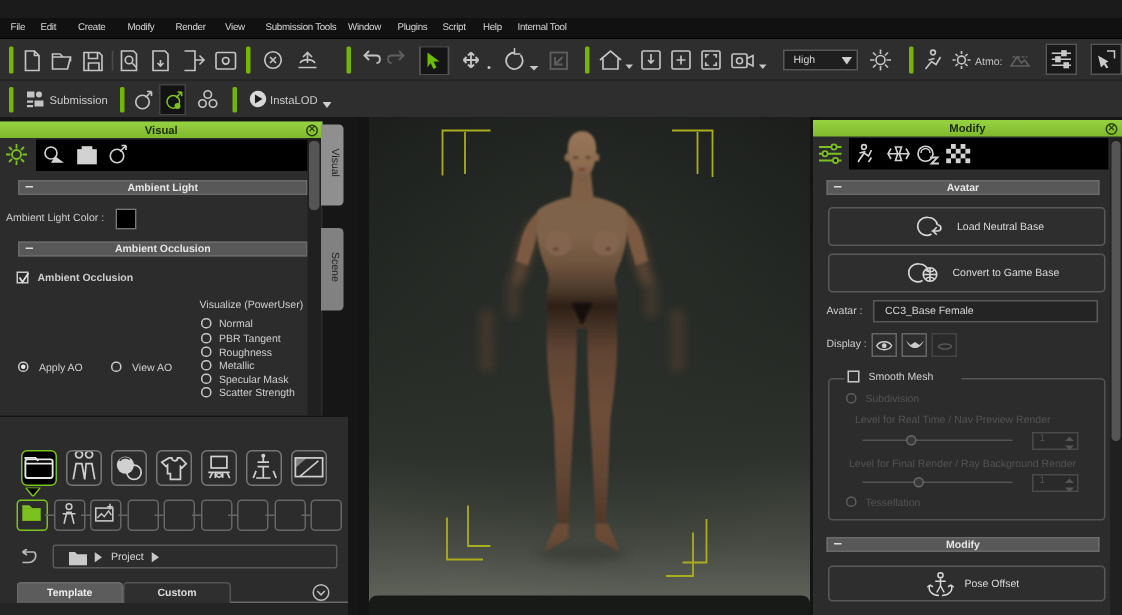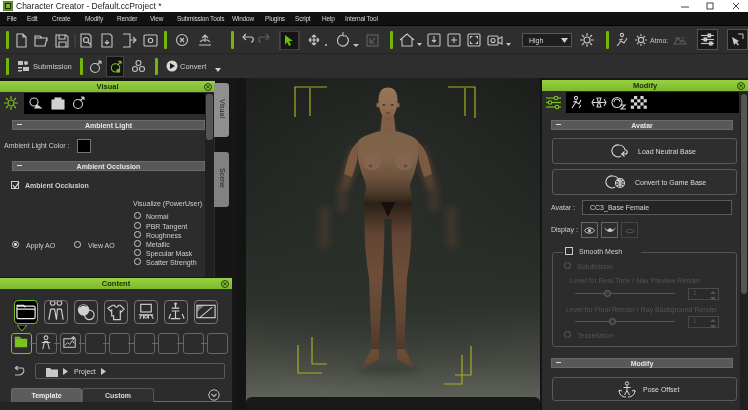--- a/index.html
+++ b/index.html
@@ -33,35 +33,20 @@
   .radio.rdim { border-color:#5e5e5e; }
   .chk { position:absolute; width:8px; height:8px; border:1px solid #c9c9c9; background:#2c2c2c; }
   .btn { position:absolute; background:#2e2e2e; border:1px solid #595959; border-radius:3px;
     color:#dcdcdc; font-size:7px; }
   .ibox { position:absolute; background:#222; border:1px solid #595959; color:#d8d8d8; font-size:7px; }
 </style>
 </head>
 <body>
 <div id="stage">
 
-  <div class="abs" id="titlebar">
-    <svg class="abs" style="left:3px;top:1px" width="10" height="10" viewBox="0 0 10 10">
-      <rect x="0" y="0" width="10" height="10" fill="#1c2a10"></rect>
-      <rect x="1" y="1" width="8" height="8" fill="none" stroke="#7ab82c" stroke-width="1.4"></rect>
-      <rect x="3" y="3" width="4" height="4" fill="#7ab82c"></rect>
-    </svg>
-    <span style="position:absolute;left:16px;top:0">Character Creator - Default.ccProject *</span>
-    <svg class="abs" style="left:676px;top:0" width="70" height="12" viewBox="0 0 70 12">
-      <g stroke="#444" stroke-width="1" fill="none">
-        <line x1="5" y1="7" x2="13" y2="7"></line>
-        <rect x="31" y="3" width="6" height="6"></rect>
-        <path d="M57 3 l6 6 M63 3 l-6 6"></path>
-      </g>
-    </svg>
-  </div>
 
   <div class="abs" id="menubar">
     <span class="mitem" style="left:7px">File</span>
     <span class="mitem" style="left:27px">Edit</span>
     <span class="mitem" style="left:52px">Create</span>
     <span class="mitem" style="left:85px">Modify</span>
     <span class="mitem" style="left:117px">Render</span>
     <span class="mitem" style="left:150px">View</span>
     <span class="mitem" style="left:177px">Submission Tools</span>
     <span class="mitem" style="left:232px">Window</span>
@@ -237,21 +222,21 @@
         <circle cx="7.5" cy="4" r="2.5"></circle>
           <circle cx="4" cy="10" r="2.5"></circle>
           <circle cx="11" cy="10" r="2.5"></circle>
       </g>
     </svg>
     <div class="gbar" style="left:155px;top:4px;height:17px"></div>
     <svg class="abs" style="left:166px;top:6px" width="12" height="12" viewBox="0 0 12 12">
       <circle cx="6" cy="6" r="5.5" fill="#d8d8d8"></circle>
         <path d="M4 3 v6 l5 -3 z" fill="#1b1b1b"></path>
     </svg>
-    <span class="abs" style="left:180px;top:8px;color:#cfcfcf;font-size:7.5px">Convert</span>
+    <span class="abs" style="left:180px;top:8px;color:#cfcfcf;font-size:7.5px">InstaLOD</span>
     <svg class="abs" style="left:215px;top:14px" width="6" height="4" viewBox="0 0 6 4">
         <path d="M0 0 h6 l-3 4 z" fill="#cfcfcf"></path>
       </svg>
   </div>
 
   <div class="abs" style="left:0;top:78px;width:748px;height:332px;background:#161616"></div>
 
   <div class="abs" id="viewport" style="left:238px;top:78px;width:308px;height:332px;background:#131513">
     <svg class="abs" style="left:0;top:0" width="308" height="332" viewBox="0 0 308 332">
       <defs>
@@ -420,21 +405,20 @@
   <div class="abs" style="left:205px;top:92px;width:9px;height:185px;background:#202020"></div>
   <div class="abs" style="left:206px;top:94px;width:7px;height:46px;background:#555;border-radius:3px"></div>
   <div class="abs" style="left:214px;top:83px;width:15px;height:54px;background:#8f8f8f;border-radius:0 3px 3px 0">
     <span style="position:absolute;left:12px;top:16px;transform:rotate(90deg);transform-origin:0 0;font-size:7px;color:#1f1f1f;white-space:nowrap">Visual</span>
   </div>
   <div class="abs" style="left:214px;top:152px;width:15px;height:55px;background:#818181;border-radius:0 3px 3px 0">
     <span style="position:absolute;left:12px;top:16px;transform:rotate(90deg);transform-origin:0 0;font-size:7px;color:#1f1f1f;white-space:nowrap">Scene</span>
   </div>
 
   <div class="panel" style="left:0;top:278px;width:232px;height:132px"></div>
-  <div class="phead" style="left:0;top:278px;width:232px">Content<span class="phx">✕</span></div>
   <div class="abs" style="left:0;top:402px;width:232px;height:8px;background:#242424"></div>
 
   <div class="abs" id="bigicons">
       <div style="position:absolute;left:14px;top:300px;width:24px;height:24px;border:1.5px solid #7cc21e;border-radius:4px;background:#000">
         <svg style="position:absolute;left:0px;top:0px" width="22" height="21" viewBox="0 0 23 21">
           <rect x="2" y="5" width="19" height="13" rx="1.5" stroke="#e8e8e8" fill="none" stroke-width="1.3"></rect>
           <path d="M2 8 h19 M2 5 v-1 h7 l2 2" stroke="#e8e8e8" fill="none" stroke-width="1.3"></path>
         </svg>
       </div>
       <div style="position:absolute;left:44px;top:300px;width:24px;height:24px;border:1.5px solid #777;border-radius:4px;background:#2c2c2c">

